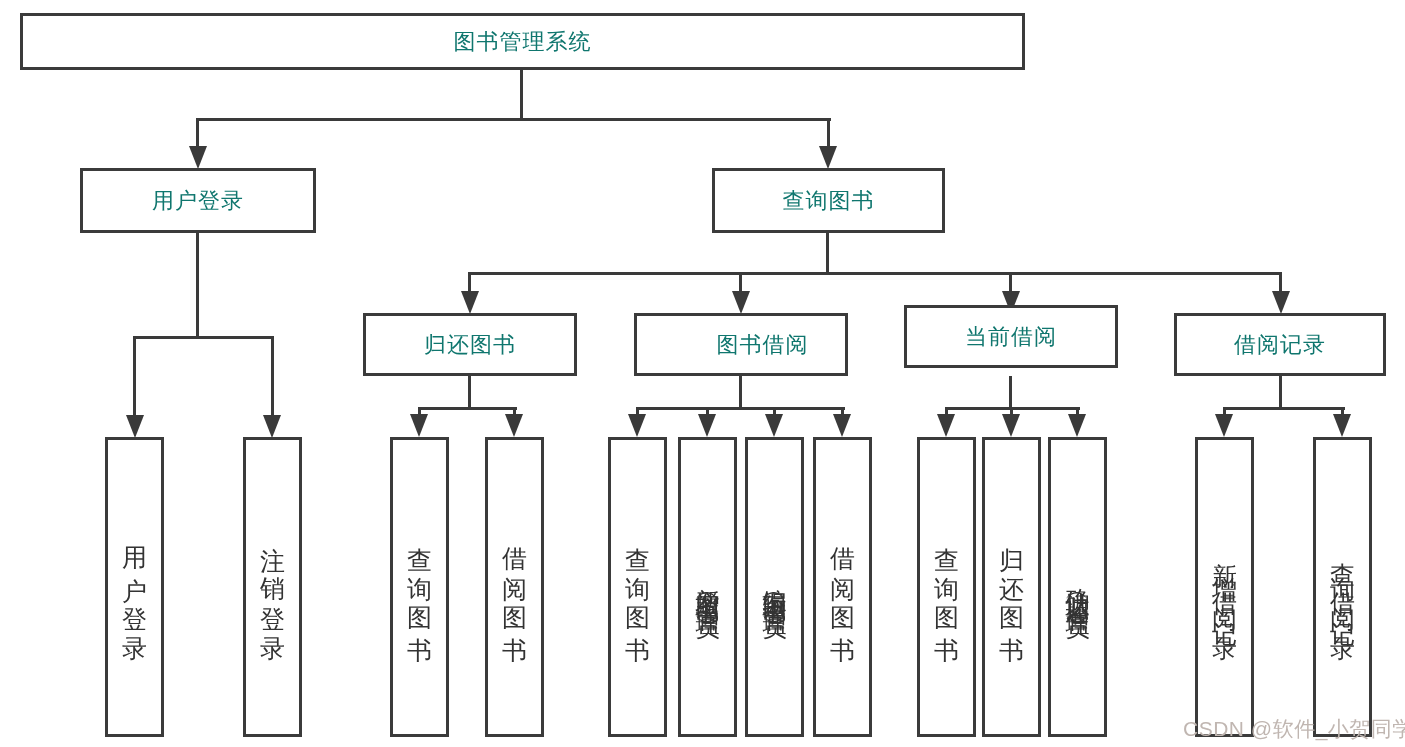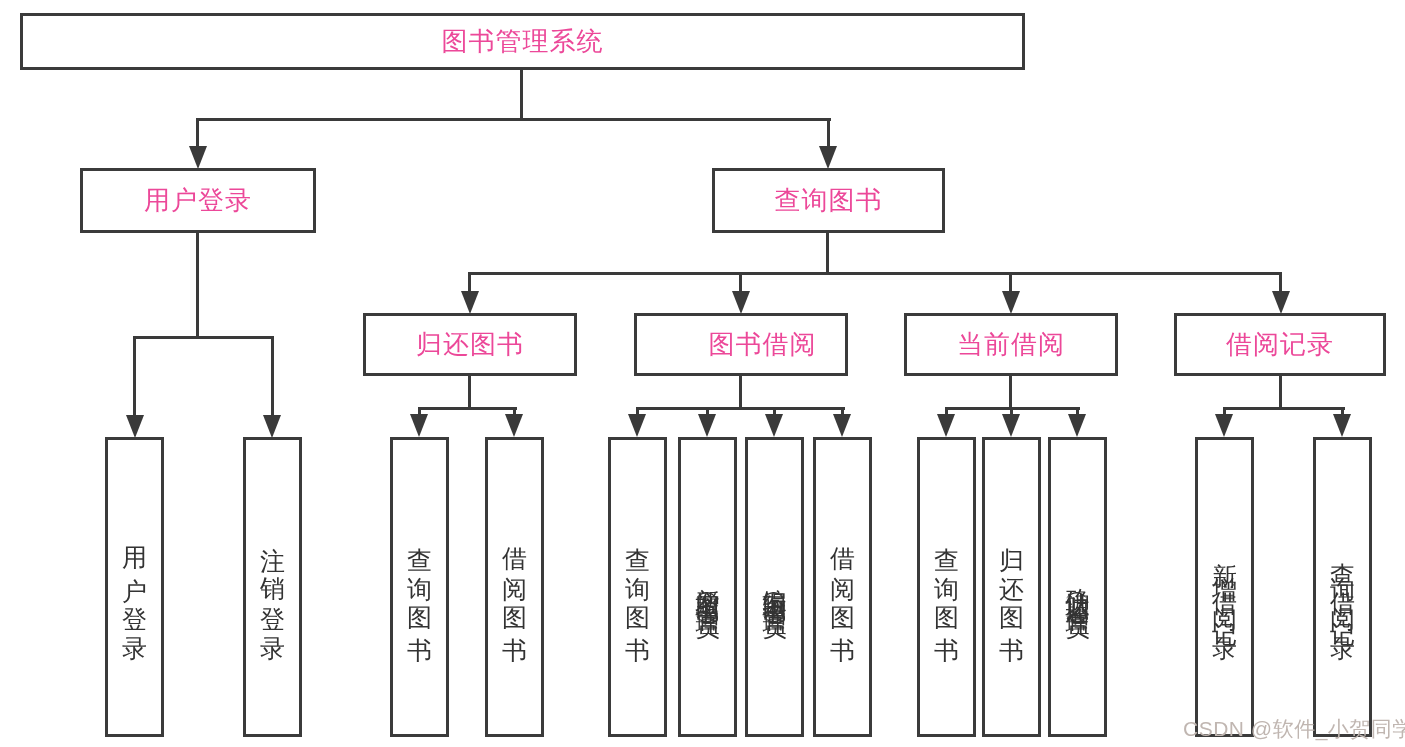--- a/index.html
+++ b/index.html
@@ -14,21 +14,21 @@
   .box{
     position:absolute;
     box-sizing:border-box;
     border:3px solid #3b3b3b;
     background:#ffffff;
     display:flex;
     align-items:center;
     justify-content:center;
     text-align:center;
   }
-  .h-label{font-size:26px;letter-spacing:1px;color:#ec4899;}
+  .h-label{font-size:22px;letter-spacing:1px;color:#0f766e;}
   .leaf{width:59px;top:437px;height:300px;}
   .v-label{
     writing-mode:vertical-rl;
     font-size:25px;
     color:#333;
     line-height:1;
   }
   .sp4{letter-spacing:30px;}
   .sp6{letter-spacing:15px;}
   .splong{letter-spacing:4px;font-size:24px;}
@@ -90,21 +90,21 @@
   <div class="arrow" style="left:1002px;top:291px;"></div>
   <div class="vline" style="left:1279px;top:272px;height:22px;"></div>
   <div class="arrow" style="left:1272px;top:291px;"></div>
 
   <div class="box" style="left:363px;top:313px;width:214px;height:63px;">
     <span class="h-label">归还图书</span>
   </div>
   <div class="box" style="left:634px;top:313px;width:214px;height:63px;padding-left:43px;">
     <span class="h-label">图书借阅</span>
   </div>
-  <div class="box" style="left:904px;top:313px;width:214px;height:63px;">
+  <div class="box" style="left:904px;top:305px;width:214px;height:63px;">
     <span class="h-label">当前借阅</span>
   </div>
   <div class="box" style="left:1174px;top:313px;width:212px;height:63px;text-align:right;">
     <span class="h-label">借阅记录</span>
   </div>
 
   <div class="vline" style="left:468px;top:376px;height:34px;"></div>
   <div class="hline" style="left:418px;top:407px;width:99px;"></div>
   <div class="vline" style="left:418px;top:407px;height:12px;"></div>
   <div class="arrow" style="left:410px;top:414px;"></div>

